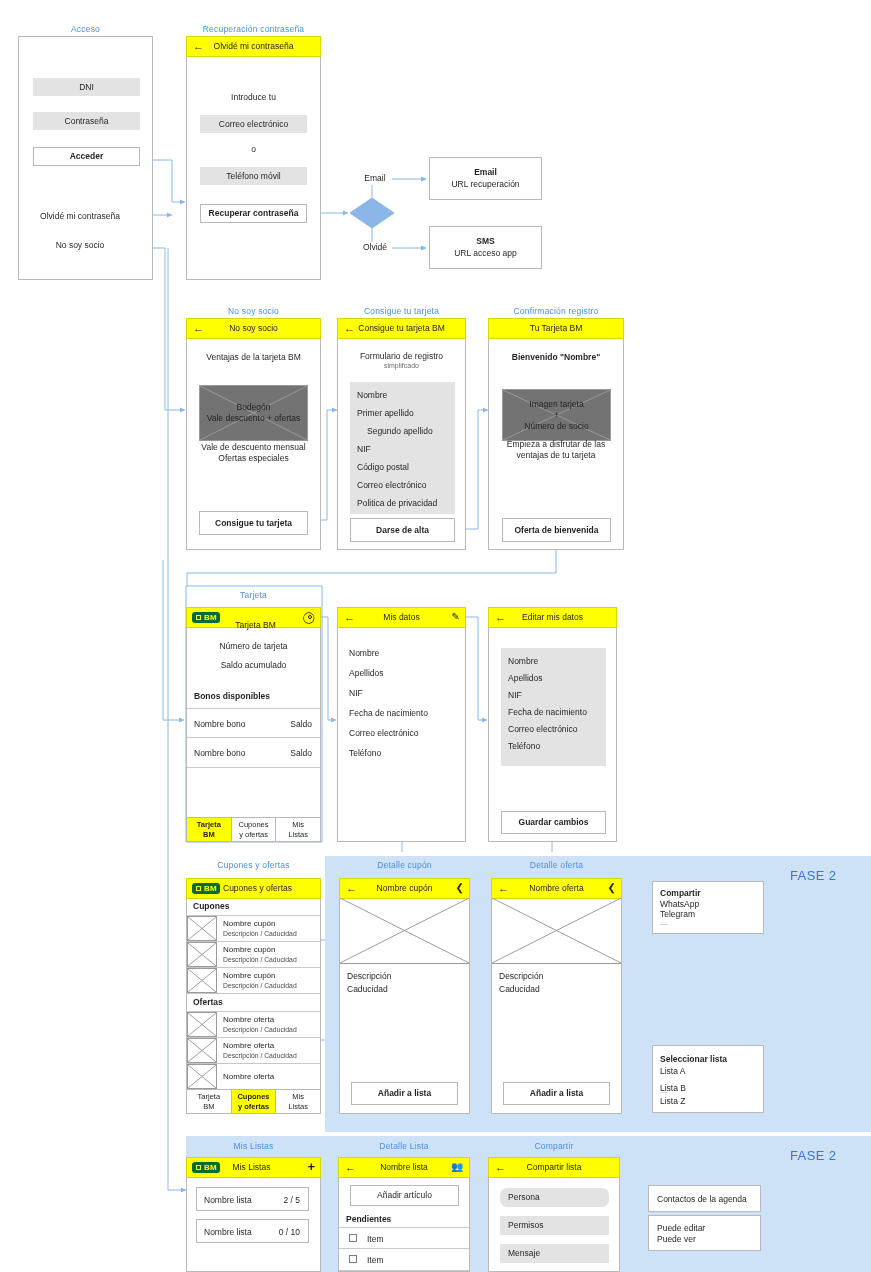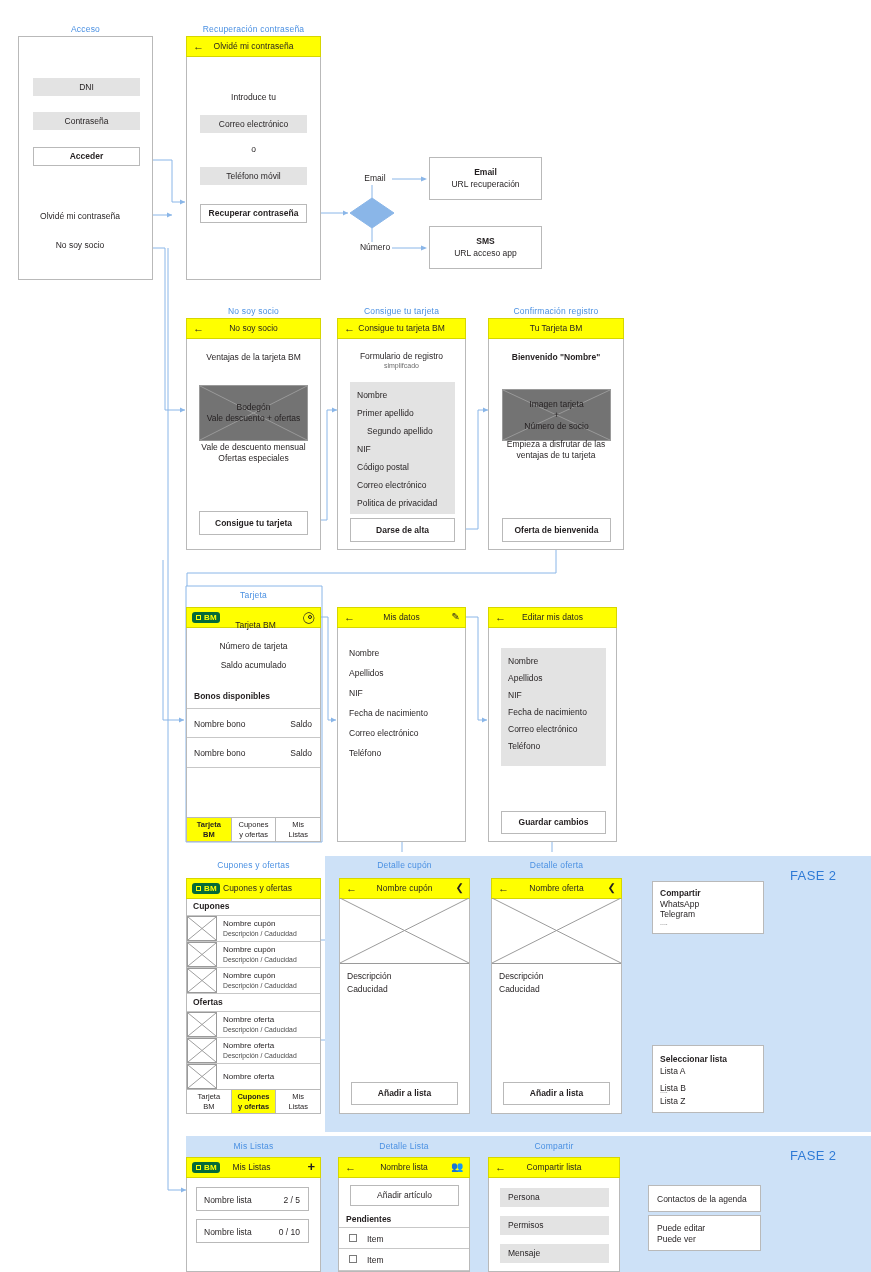--- a/index.html
+++ b/index.html
@@ -220,21 +220,21 @@
     <span class="ttl">Olvidé mi contraseña</span>
   </div>
   <div class="abs txt" style="left:0;top:55px;width:133px;">Introduce tu</div>
   <div class="abs field" style="left:13px;top:78px;width:107px;">Correo electrónico</div>
   <div class="abs txt" style="left:0;top:107px;width:133px;">o</div>
   <div class="abs field" style="left:13px;top:130px;width:107px;">Teléfono móvil</div>
   <div class="abs btn" style="left:13px;top:167px;width:107px;">Recuperar contraseña</div>
 </div>
 
 <div class="abs txt" style="left:355px;top:173px;width:40px;">Email</div>
-<div class="abs txt" style="left:355px;top:242px;width:40px;">Número</div>
+<div class="abs txt" style="left:355px;top:242px;width:40px;">Olvidé</div>
 
 <div class="abs note" style="left:429px;top:157px;width:113px;height:43px;">
   <div class="abs txtB" style="left:0;top:9px;width:111px;">Email</div>
   <div class="abs txt" style="left:0;top:21px;width:111px;">URL recuperación</div>
 </div>
 <div class="abs note" style="left:429px;top:226px;width:113px;height:43px;">
   <div class="abs txtB" style="left:0;top:9px;width:111px;">SMS</div>
   <div class="abs txt" style="left:0;top:21px;width:111px;">URL acceso app</div>
 </div>
 
@@ -569,21 +569,21 @@
     <span class="abs txtL" style="left:28px;top:6px;">Item</span>
   </div>
 </div>
 
 <div class="abs caption" style="left:488px;top:1141px;width:132px;">Compartir</div>
 <div class="abs phone" style="left:488px;top:1157px;width:132px;height:115px;">
   <div class="ybar" style="margin:-1px;">
     <span class="lft">←</span>
     <span class="ttl">Compartir lista</span>
   </div>
-  <div class="abs fieldL" style="left:11px;top:30px;width:109px;height:19px;">Persona</div>
+  <div class="abs fieldL" style="left:11px;top:30px;width:109px;height:19px;border-radius:7px;">Persona</div>
   <div class="abs fieldL" style="left:11px;top:58px;width:109px;height:19px;">Permisos</div>
   <div class="abs fieldL" style="left:11px;top:86px;width:109px;height:19px;">Mensaje</div>
 </div>
 
 <div class="abs note" style="left:648px;top:1185px;width:113px;height:27px;">
   <div class="abs txtL" style="left:8px;top:8px;">Contactos de la agenda</div>
 </div>
 <div class="abs note" style="left:648px;top:1215px;width:113px;height:36px;">
   <div class="abs txtL" style="left:8px;top:7px;">Puede editar</div>
   <div class="abs txtL" style="left:8px;top:18px;">Puede ver</div>

